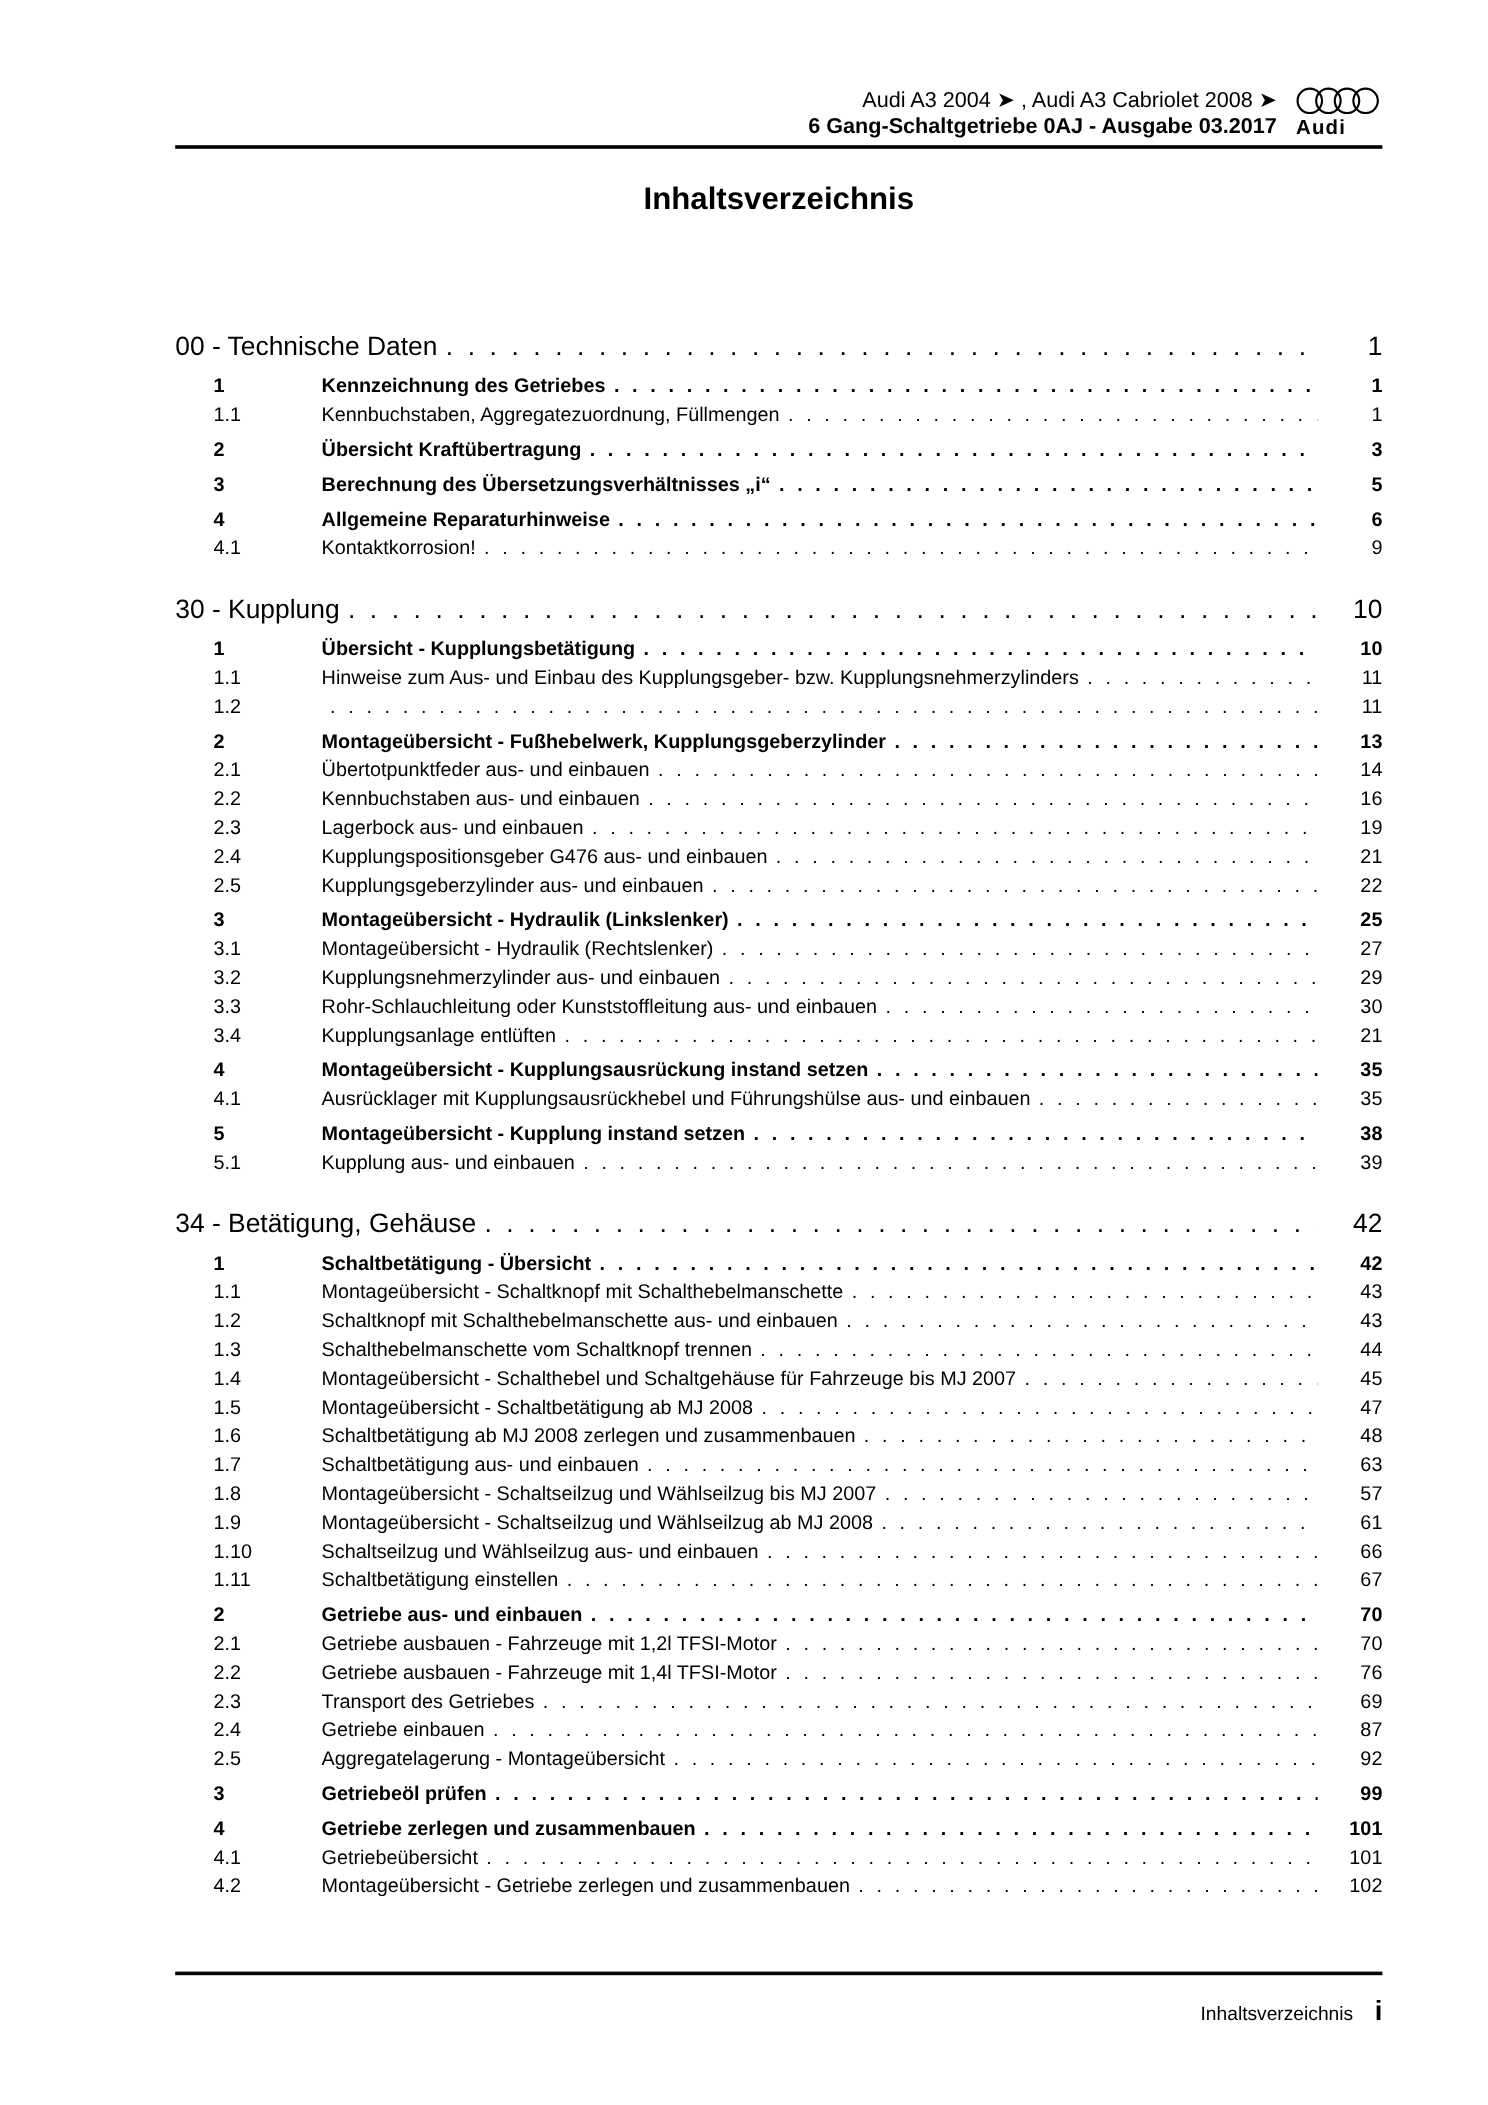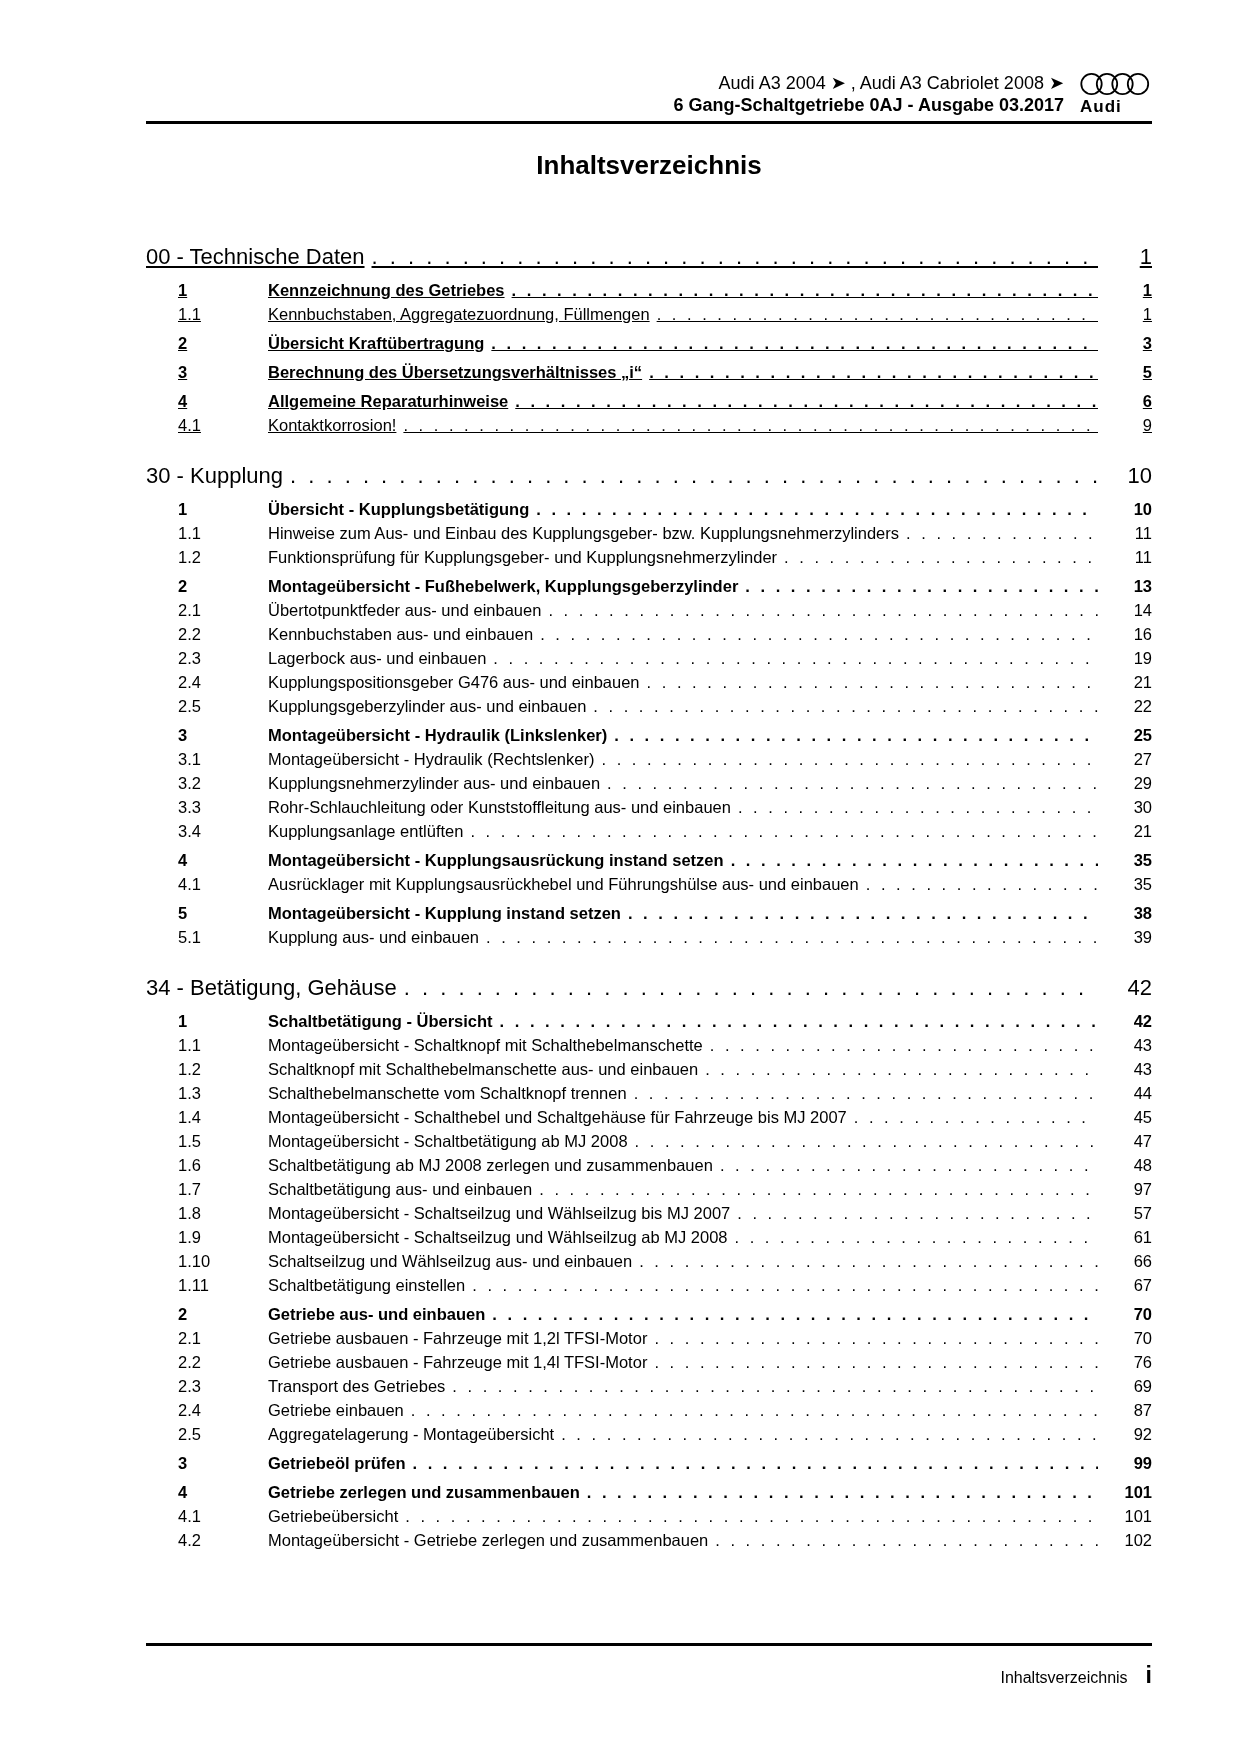--- a/index.html
+++ b/index.html
@@ -27,21 +27,21 @@
 
   
   .doc-title {
     text-align:center; font-size:26px; font-weight:bold;
     margin-top:26px; line-height:30px;
   }
 
   
   .toc { margin-top:0; }
   .section { margin-top:24px; }
-  .section:first-child { margin-top:62px;text-decoration:underline; }
+  .section:first-child { margin-top:94px; }
 
   .chapter-row {
     display:flex; align-items:baseline;
     font-size:22px; line-height:30px; margin-bottom:6px;
   }
   .chapter-row .pg { font-size:22px; }
 
   .row { display:flex; align-items:baseline; font-size:16.5px; line-height:24px; }
   .row.b { font-weight:bold; margin-top:5px; }
 
@@ -154,21 +154,20 @@
           <span class="pg">10</span>
         </div>
         <div class="row">
           <span class="num">1.1</span>
           <span class="ttl">Hinweise zum Aus- und Einbau des Kupplungsgeber- bzw. Kupplungsnehmerzylinders</span>
           <span class="dots"></span>
           <span class="pg">11</span>
         </div>
         <div class="row">
           <span class="num">1.2</span>
-          <span class="ttl">Funktionsprüfung für Kupplungsgeber- und Kupplungsnehmerzylinder</span>
           <span class="dots"></span>
           <span class="pg">11</span>
         </div>
         <div class="row b">
           <span class="num">2</span>
           <span class="ttl">Montageübersicht - Fußhebelwerk, Kupplungsgeberzylinder</span>
           <span class="dots"></span>
           <span class="pg">13</span>
         </div>
         <div class="row">
@@ -301,21 +300,21 @@
         <div class="row">
           <span class="num">1.6</span>
           <span class="ttl">Schaltbetätigung ab MJ 2008 zerlegen und zusammenbauen</span>
           <span class="dots"></span>
           <span class="pg">48</span>
         </div>
         <div class="row">
           <span class="num">1.7</span>
           <span class="ttl">Schaltbetätigung aus- und einbauen</span>
           <span class="dots"></span>
-          <span class="pg">97</span>
+          <span class="pg">63</span>
         </div>
         <div class="row">
           <span class="num">1.8</span>
           <span class="ttl">Montageübersicht - Schaltseilzug und Wählseilzug bis MJ 2007</span>
           <span class="dots"></span>
           <span class="pg">57</span>
         </div>
         <div class="row">
           <span class="num">1.9</span>
           <span class="ttl">Montageübersicht - Schaltseilzug und Wählseilzug ab MJ 2008</span>

